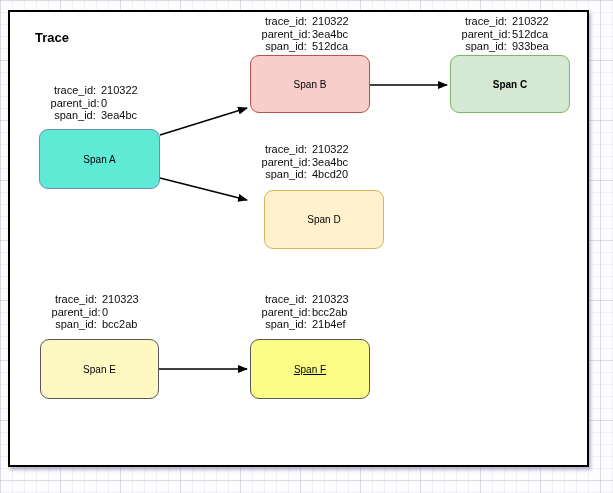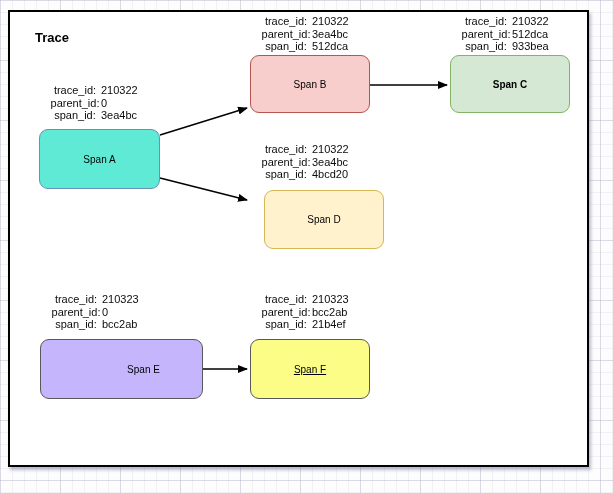--- a/index.html
+++ b/index.html
@@ -186,21 +186,21 @@
     </div>
     <div class="node node-b" style="background: rgb(248, 206, 204); border-color: rgb(184, 84, 80);">
       <span>Span B</span>
     </div>
     <div class="node node-c" style="background: rgb(213, 232, 212); border-color: rgb(130, 179, 102);">
       <span>Span C</span>
     </div>
     <div class="node node-d" style="background: rgb(255, 242, 204); border-color: rgb(214, 182, 86);">
       <span>Span D</span>
     </div>
-    <div class="node node-e" style="background: #c4b5fd; border-color: rgb(89, 89, 89); padding-left: 44px;">
+    <div class="node node-e" style="background: #fef9c3; border-color: rgb(89, 89, 89);">
       <span>Span E</span>
     </div>
     <div class="node node-f" style="background: rgb(252, 253, 135); border-color: rgb(89, 89, 89); text-decoration: underline;">
       <span>Span F</span>
     </div>
 
   </div>
 </div>
 
 </body></html>

